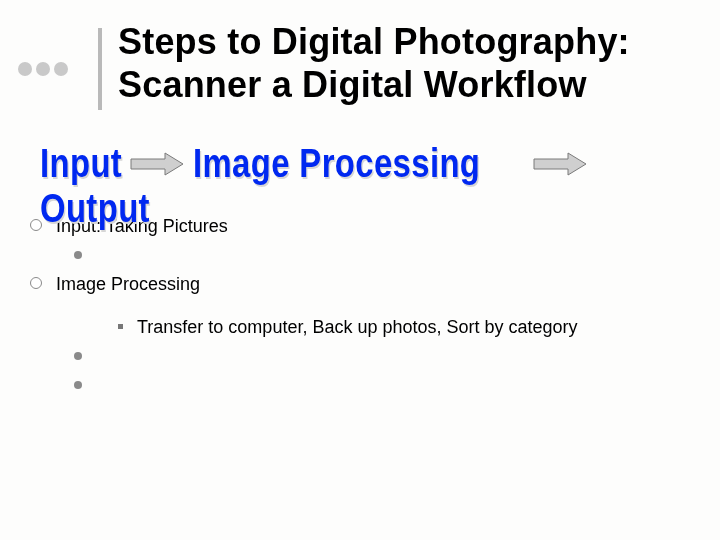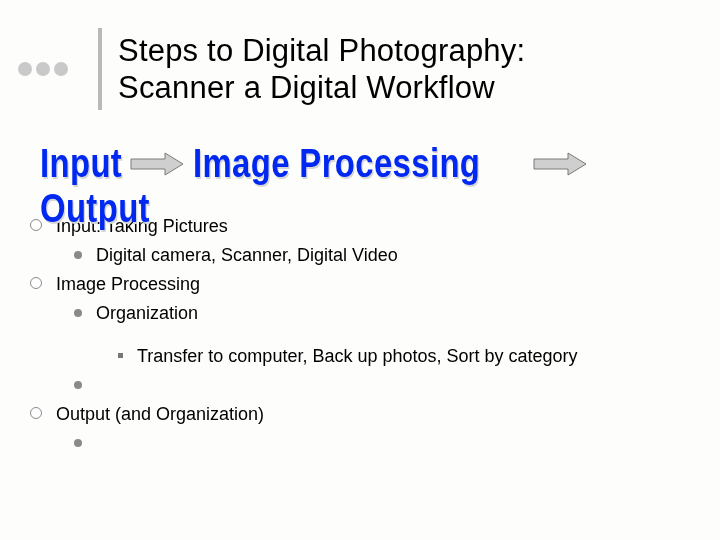--- a/index.html
+++ b/index.html
@@ -1,20 +1,20 @@
 <!DOCTYPE html>
 <html><head>
 <meta charset="utf-8">
 <style>
 html,body{margin:0;padding:0;width:720px;height:540px;background:#fdfdfc;font-family:Arial,Helvetica,sans-serif;color:#000;overflow:hidden}
 .header{position:relative;padding:20px 0 0 0;height:95px}
 .dots{position:absolute;left:18px;top:62px}
 .dot{display:inline-block;width:14px;height:14px;border-radius:50%;background:#c9c9c9;margin-right:4px}
 .vbar{position:absolute;left:98px;top:28px;width:4px;height:82px;background:#b9b9b9}
-.title{position:absolute;left:118px;top:32px;font-size:31px;line-height:1.2;font-weight:400;letter-spacing:.2px}
+.title{position:absolute;left:118px;top:20px;font-size:36px;line-height:1.2;font-weight:700;letter-spacing:.2px}
 .flow{margin:26px 0 8px 40px;height:60px;position:relative}
 .flabel{display:inline-block;vertical-align:middle;font-family:"Arial Narrow",Arial,sans-serif;font-size:40px;font-weight:700;font-stretch:condensed;color:#0028f0;text-shadow:1.5px 1.5px 0 #d6d6d6;letter-spacing:.5px;transform:scaleX(.82);transform-origin:left center}
 .arrow{display:inline-block;vertical-align:middle;margin:0 4px 0 -16px}
 .arrow svg{display:block}
 .content{margin:12px 0 0 30px;font-size:18px;line-height:1.5}
 .l1{margin:0 0 2px 0}
 .circ{display:inline-block;width:10px;height:10px;border:1.5px solid #8a8a8a;border-radius:50%;margin-right:14px;vertical-align:1px;background:#fff}
 .l1 .txt{font-weight:400}
 .l2{margin:0 0 2px 44px}
 .disc{display:inline-block;width:8px;height:8px;border-radius:50%;background:#8a8a8a;margin-right:14px;vertical-align:2px}
@@ -46,22 +46,20 @@
   <span class="arrow">
     <svg width="56" height="26">
         <polygon points="2,8 36,8 36,2 54,13 36,24 36,18 2,18" fill="#cfcfcf" stroke="#7a7a7a" stroke-width="1"></polygon>
       </svg>
   </span>
   <span class="flabel">Output</span>
 </div>
 
 <div class="content">
   <div class="l1"><span class="circ"></span><span class="txt">Input: Taking Pictures</span></div>
-  <div class="l2"><span class="disc"></span><span>Digital camera, Scanner, Digital Video</span></div>
+  <div class="l2"><span class="disc"></span></div>
 
   <div class="l1"><span class="circ"></span><span class="txt">Image Processing</span></div>
-  <div class="l2"><span class="disc"></span><span>Organization</span></div>
   <div class="l3"><span class="sq"></span><span>Transfer to computer, Back up photos, Sort by category</span></div>
   <div class="l2"><span class="disc"></span></div>
 
-  <div class="l1"><span class="circ"></span><span class="txt">Output (and Organization)</span></div>
   <div class="l2"><span class="disc"></span></div>
 </div>
 
 </body></html>

